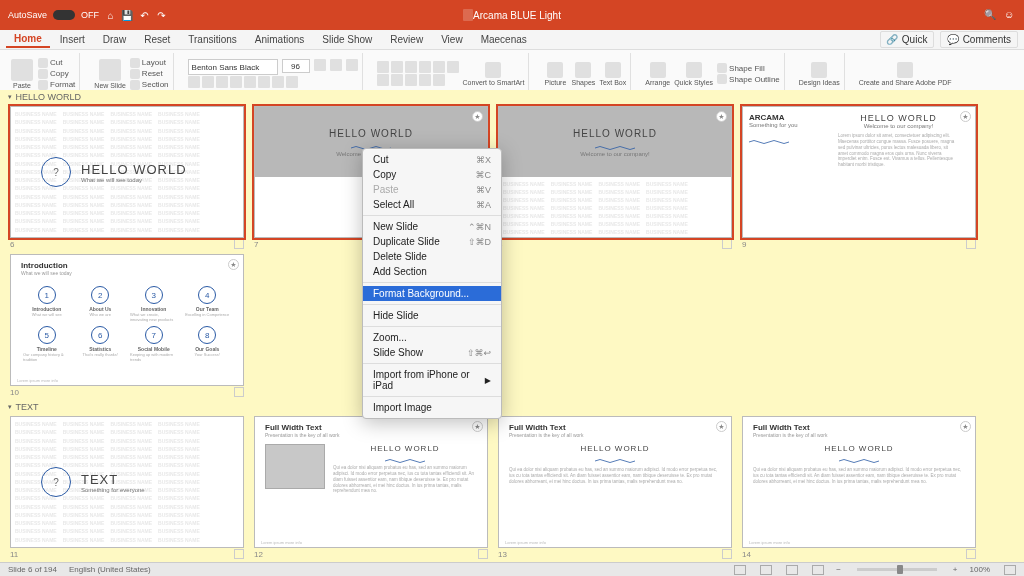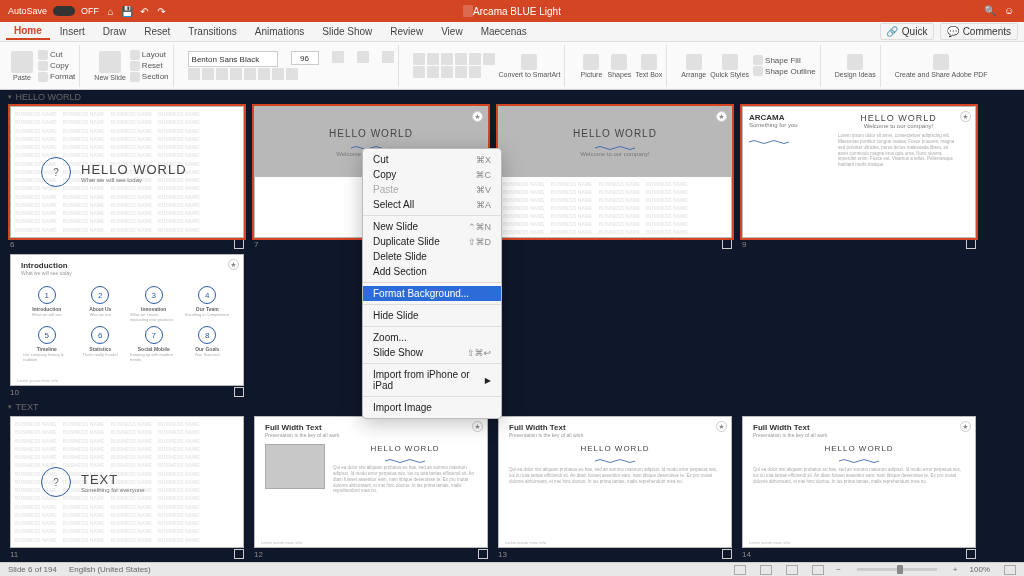--- a/index.html
+++ b/index.html
@@ -1,19 +1,19 @@
 <!DOCTYPE html>
 <html><head>
 <meta charset="utf-8">
 <style>
 * { box-sizing: border-box; margin: 0; padding: 0; font-family: -apple-system, "Segoe UI", Arial, sans-serif; }
 body { width: 1024px; height: 576px; background: #f0f0f0; overflow: hidden; font-size: 10px; color: #333; position: relative; }
 
 
-.titlebar { height: 22px; background: #d44524; display: flex; align-items: center; padding: 0 8px; color: #fff; }
+.titlebar { height: 30px; background: #d44524; display: flex; align-items: center; padding: 0 8px; color: #fff; }
 .titlebar .left { display: flex; align-items: center; gap: 6px; flex: 1; }
 .titlebar .left .autosave { font-size: 9px; }
 .titlebar .left .toggle { width: 22px; height: 10px; background: #333; border-radius: 5px; }
 .titlebar .left .icon { width: 11px; height: 11px; display: inline-flex; align-items: center; justify-content: center; font-size: 10px; }
 .titlebar .center { font-size: 10px; display:flex; align-items:center; gap:0;}
 .titlebar .center .doc-icon { width:10px; height:12px; background:#fff3; border-radius:1px;}
 .titlebar .right { flex:1; display:flex; justify-content:flex-end; gap:8px; align-items:center;}
 .titlebar .right .icon { width:12px; height:12px; }
 
 
@@ -31,21 +31,21 @@
 .rbtn .ic { width: 16px; height: 16px; background: #e0e0e0; border-radius: 2px; }
 .rbtn.big .ic { width: 22px; height: 22px; }
 .rbtn.small { flex-direction: row; font-size:8px; min-width:0; gap:2px;}
 .rbtn.small .ic{ width:10px; height:10px;}
 .font-sel { width: 90px; height: 16px; border:1px solid #ccc; font-size:8px; padding:0 3px; display:flex; align-items:center; background:#fff;}
 .size-sel { width: 28px; height:14px; border:1px solid #ccc; font-size:8px; display:flex; align-items:center; justify-content:center; background:#fff;}
 .tiny-ic { width:12px; height:12px; background:#e0e0e0; border-radius:1px; display:inline-block;}
 .stack { display:flex; flex-direction:column; gap:1px;}
 
 
-.sorter-wrap { position: absolute; top: 90px; bottom: 14px; left:0; right:0; background:#0f172a; overflow:hidden; }
+.sorter-wrap { position: absolute; top: 90px; bottom: 14px; left:0; right:0; background:#fef9c3; overflow:hidden; }
 .section-hdr { padding: 2px 8px; font-size: 9px; color: #666; display:flex; align-items:center; gap:4px;}
 .section-hdr .tri { font-size:7px; }
 .slide-row { display: flex; padding: 2px 10px; gap: 10px; }
 .slide-cell { display: flex; flex-direction: column; }
 .slide-thumb { width: 234px; height: 132px; background: #fff; border: 1px solid #bbb; position: relative; overflow:hidden; }
 .slide-thumb.selected { outline: 2px solid #d44524; }
 .slide-num { font-size: 8px; color: #888; padding: 1px 0; display:flex; justify-content:space-between; align-items:center;}
 .star-btn { width: 11px; height:11px; border:1px solid #ccc; border-radius:50%; font-size:7px; display:flex; align-items:center; justify-content:center; color:#888; position:absolute; top:4px; right:4px; background:#fff;}
 .star-btn-after { width:10px; height:10px; border:1px solid #ccc; display:inline-block;}
 
@@ -164,21 +164,21 @@
           <span>Reset</span>
         </div>
       <div class="rbtn small">
           <span class="ic"></span>
           <span>Section</span>
         </div>
     </div>
   </div>
   <div class="rgroup">
     <div class="stack">
-      <div style="display:flex; gap:13px;">
+      <div style="display:flex; gap:4px;">
         <div class="font-sel">Benton Sans Black</div>
         <div class="size-sel">96</div>
         <span class="tiny-ic"></span>
         <span class="tiny-ic"></span>
         <span class="tiny-ic"></span>
       </div>
       <div style="display:flex; gap:2px;">
         <span class="tiny-ic"></span>
         <span class="tiny-ic"></span>
         <span class="tiny-ic"></span>

